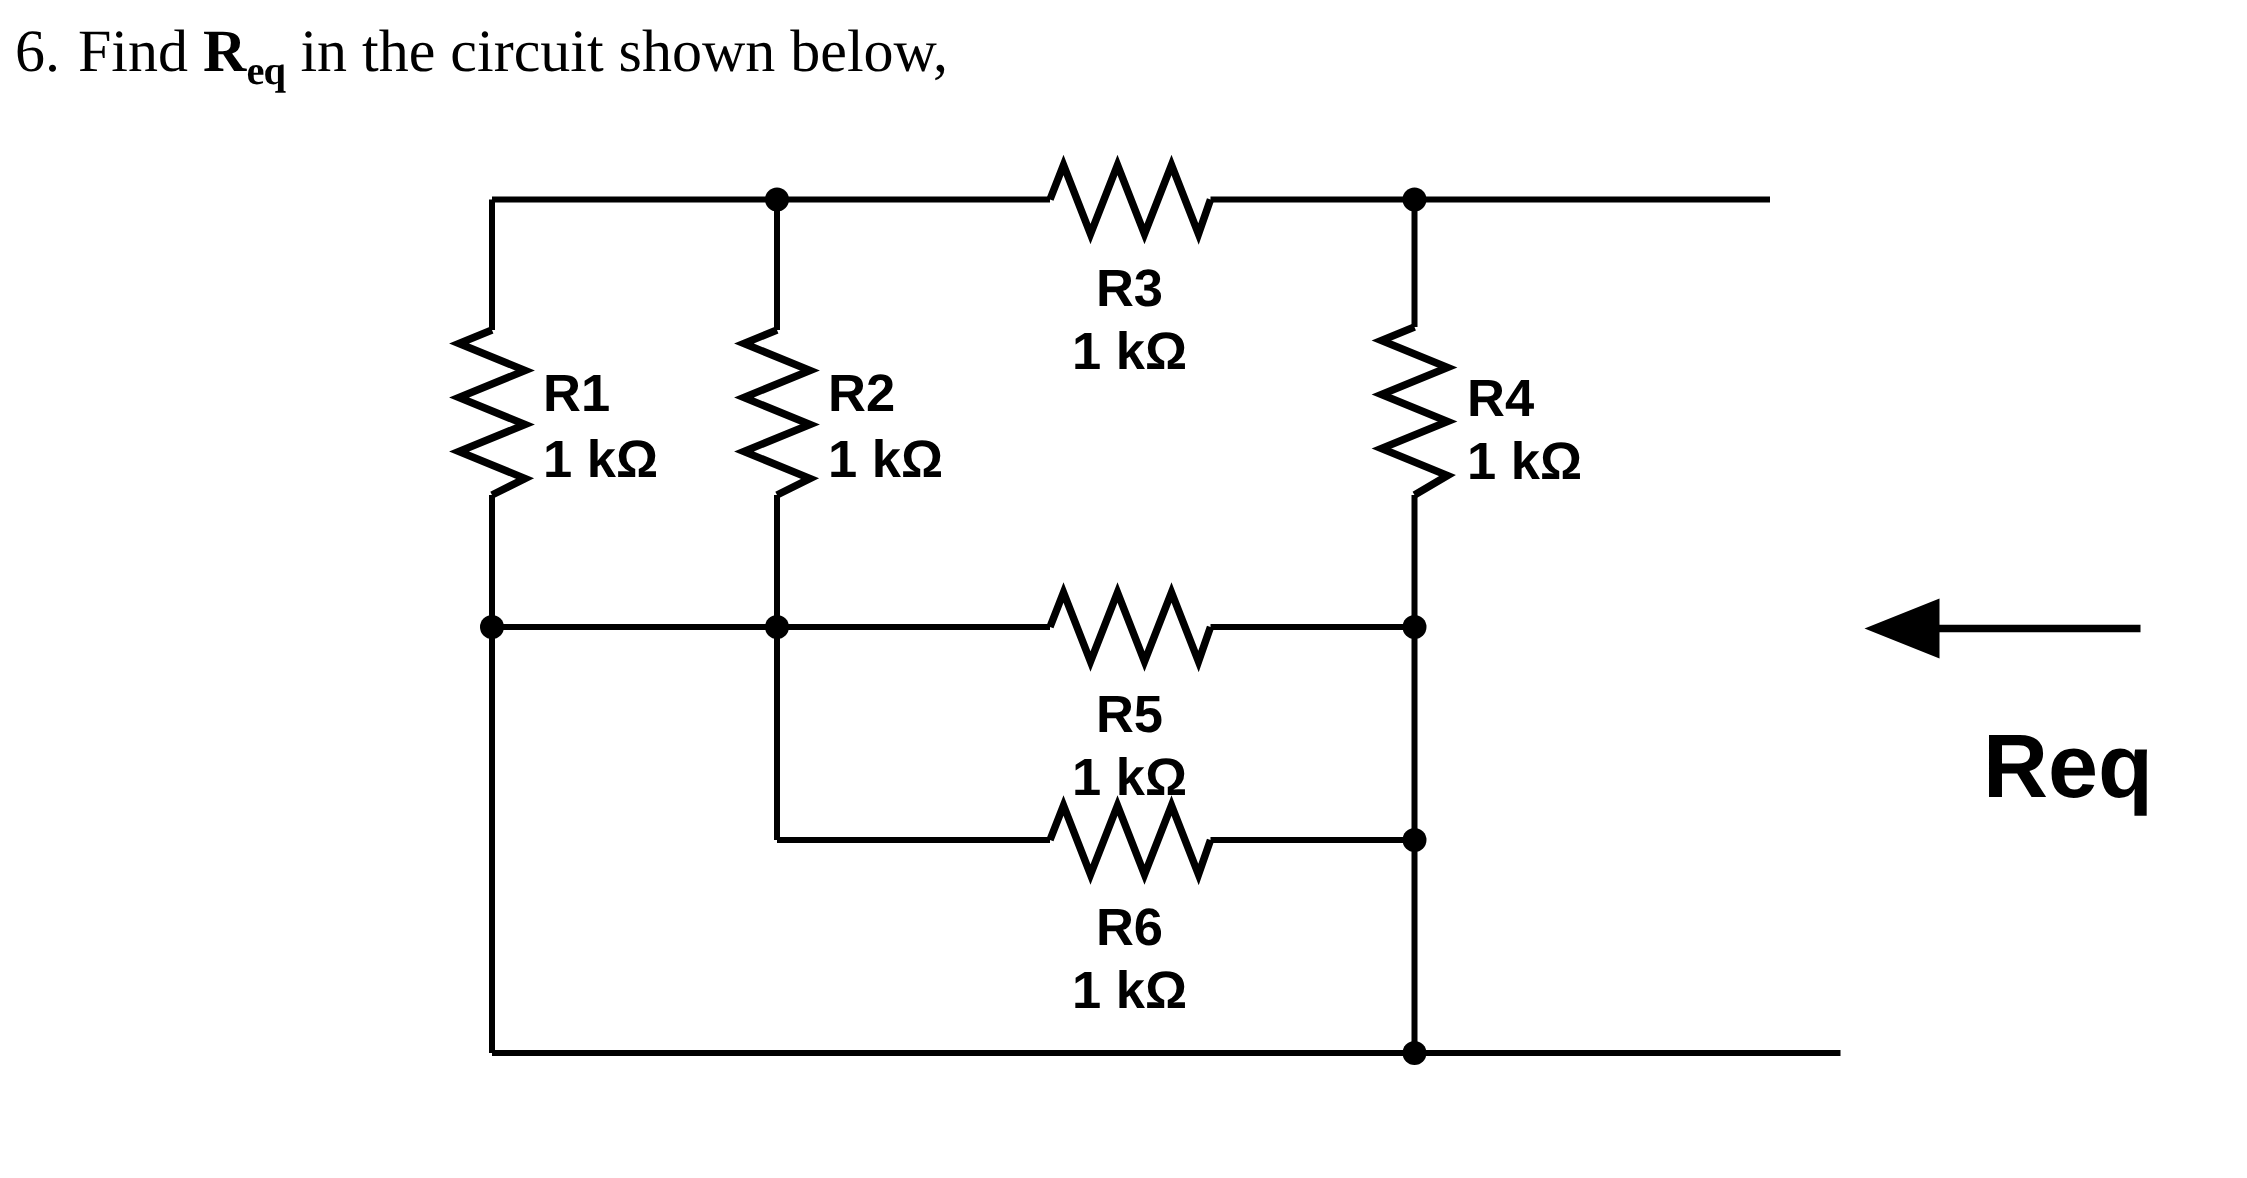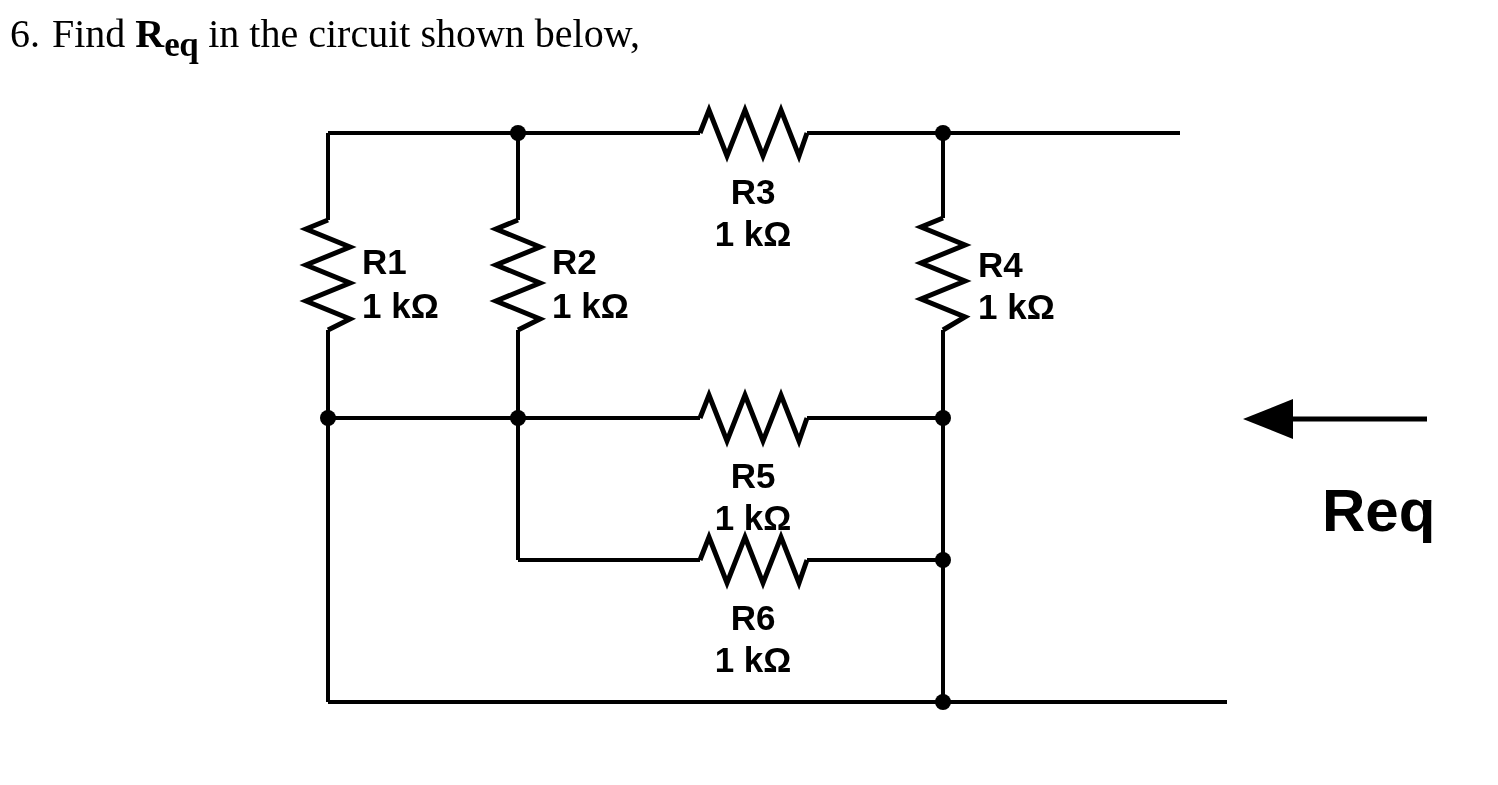--- a/index.html
+++ b/index.html
@@ -25,21 +25,21 @@
     color: #000000;
   }
   .problem-title .num {
     margin-right: 12px;
   }
   .problem-title .rsym {
     font-weight: bold;
   }
   .problem-title .rsub {
     font-weight: bold;
-    font-size: 35px;
+    font-size: 27px;
     vertical-align: -9px;
     letter-spacing: -0.5px;
   }
   .circuit-svg {
     position: absolute;
     left: 0;
     top: 0;
   }
   .wire {
     stroke: #000000;

